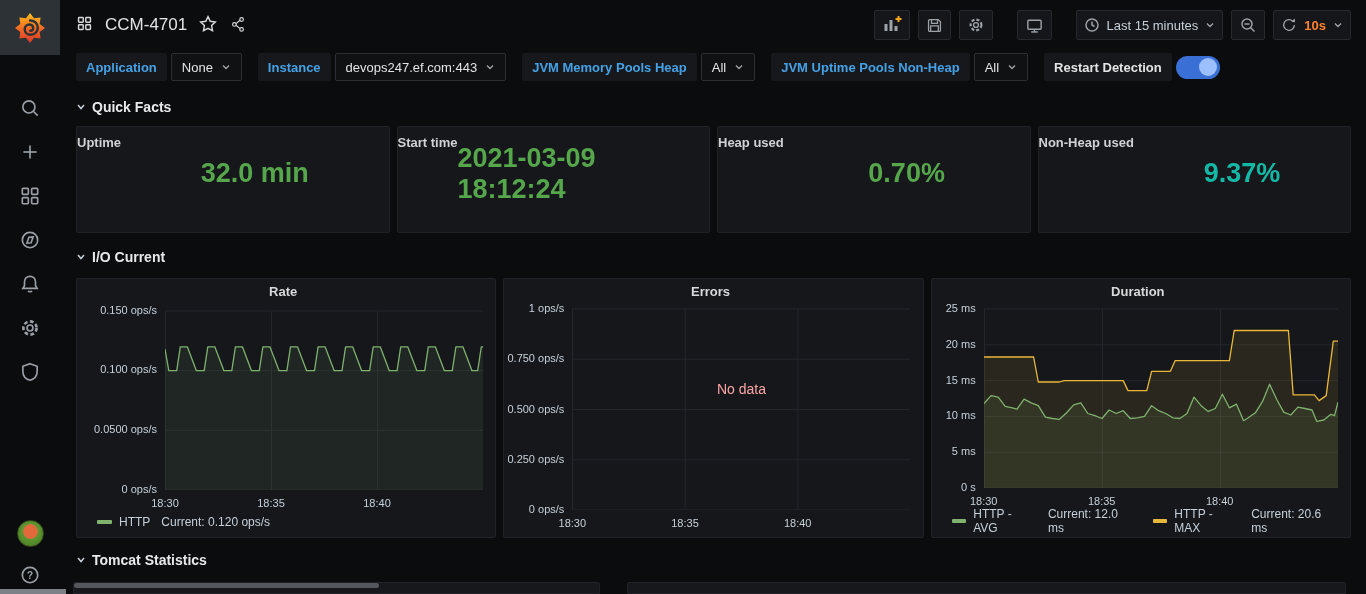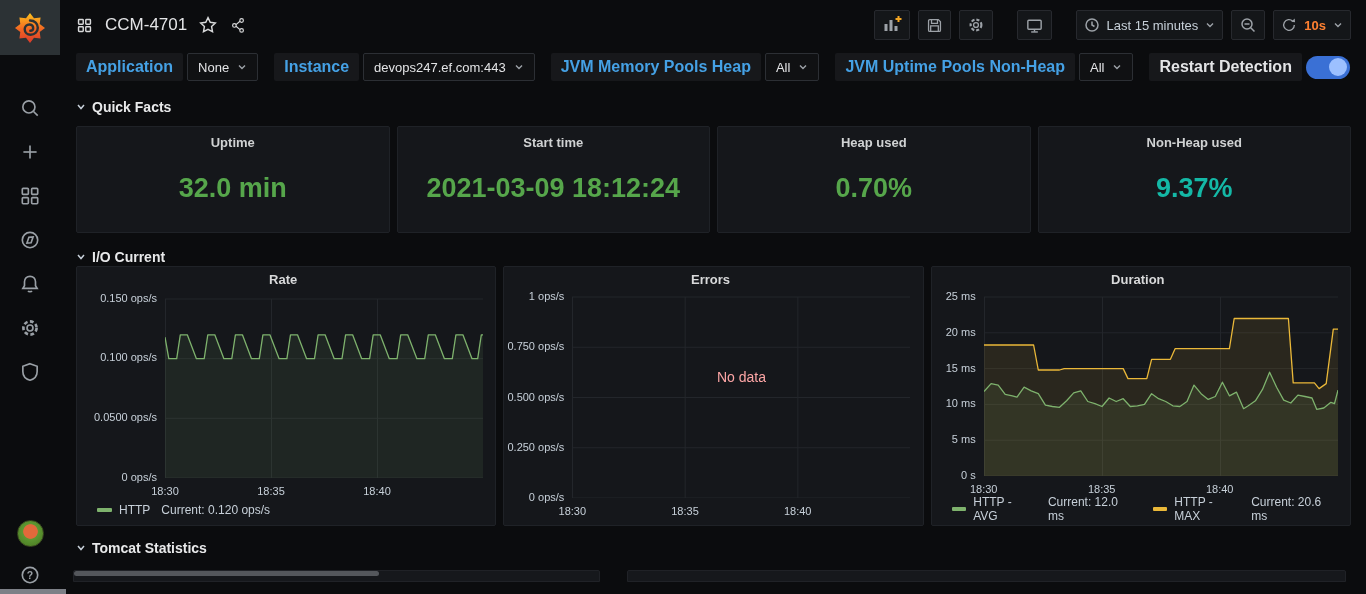--- a/index.html
+++ b/index.html
@@ -12,53 +12,53 @@
   .side-icons { display:flex; flex-direction:column; align-items:center; margin-top:42px; gap:22px; }
   .side-icon { width:22px; height:22px; display:flex; align-items:center; justify-content:center; cursor:pointer; }
   .side-icon svg { stroke:#9aa0a6; fill:none; stroke-width:1.5; }
   .side-bottom { position:absolute; bottom:8px; left:0; width:60px; display:flex; flex-direction:column; align-items:center; gap:17px; }
   .avatar { width:27px; height:27px; border-radius:50%; background: radial-gradient(circle at 50% 42%, #e2693b 0%, #e2693b 36%, #5d9732 40%, #47761f 100%); border:1px solid #3a4a20; }
 
   
   .main { margin-left:60px; width:1306px; padding:0 15px 0 16px; }
 
   .topbar { height:50px; display:flex; align-items:center; justify-content:space-between; }
-  .tb-left { display:flex; align-items:center; gap:12px; }
+  .tb-left { display:flex; gap:12px; }
   .dash-title { font-size:17px; font-weight:500; color:#e3e4e6; }
   .tb-right { display:flex; align-items:center; gap:8px; }
   .tbtn { height:30px; min-width:32px; display:flex; align-items:center; justify-content:flex-end; gap:7px;
           background:#141619; border:1px solid #27292e; border-radius:2px; padding:0 7px; cursor:pointer; }
   .tbtn svg { stroke:#9da2a8; fill:none; stroke-width:1.5; }
   .gap16 { width:8px; }
   .time-text { font-size:13px; color:#c7d0d9; font-weight:500; white-space:nowrap; }
   .interval-text { font-size:13px; font-weight:700; }
 
   
   .varsrow { margin-top:2px; display:flex; align-items:center; gap:16px; height:30px; }
   .vargroup { display:flex; align-items:center; gap:4px; }
   .varlabel { height:28px; display:flex; align-items:center; padding:0 10px; background:#17181b; border-radius:2px;
-              font-size:16px; font-weight:700; cursor:pointer; }
+              font-size:13px; font-weight:700; cursor:pointer; }
   .varvalue { height:28px; display:flex; align-items:center; gap:8px; padding:0 10px; background:#101113;
               border:1px solid #2c2f34; border-radius:2px; font-size:13px; color:#e3e4e6; cursor:pointer; white-space:nowrap; }
   .toggle { width:44px; height:23px; border-radius:12px; background:#3a70d5; position:relative; cursor:pointer; }
   .toggle .knob { position:absolute; right:3px; top:2.5px; width:18px; height:18px; border-radius:50%; background:#9cc0ff; }
 
   
   .section { display:flex; align-items:center; gap:6px; height:18px; cursor:pointer; }
   .section .stitle { font-size:14px; font-weight:700; color:#e8e9ea; }
   .sect1 { margin-top:16px; } .sect2 { margin-top:15px; } .sect3 { margin-top:13px; }
 
   
   .panel { background:#15171b; border:1px solid #1f2227; border-radius:2px; }
   .statrow { margin-top:10px; display:flex; gap:7px; }
-  .stat-panel { flex:1; height:107px; display:flex; flex-direction:column; }
+  .stat-panel { flex:1; height:107px; display:flex; flex-direction:row; }
   .stat-title { height:30px; display:flex; align-items:center; justify-content:center; font-size:13px; font-weight:600; color:#d0d2d3; cursor:pointer; }
   .stat-value { flex:1; display:flex; align-items:center; justify-content:center; font-size:27px; font-weight:700; padding-bottom:12px; }
 
-  .graphrow { display:flex; gap:7px; }
+  .graphrow { margin-top:12px; display:flex; gap:7px; }
   .graph-panel { flex:1; height:260px; display:flex; flex-direction:column; padding:0 12px 5px 6px; }
   .panel-title { height:28px; display:flex; align-items:center; justify-content:center; font-size:13px; font-weight:600; color:#d8d9da; cursor:pointer; }
   .chart-area { flex:1; display:grid; grid-template-rows:1fr 18px; }
   .ylabels { position:relative; }
   .ytick { position:absolute; right:8px; font-size:11px; color:#c7d0d9; white-space:nowrap; }
   .plot { position:relative; }
   .xlabels { position:relative; }
   .xtick { position:absolute; top:3px; transform:translateX(-50%); font-size:11px; color:#c7d0d9; }
   .nodata { position:absolute; top:37%; left:0; width:100%; text-align:center; font-size:14px; color:#fca5a5; }
   .legend { height:22px; display:flex; align-items:center; gap:18px; padding-left:14px; }

